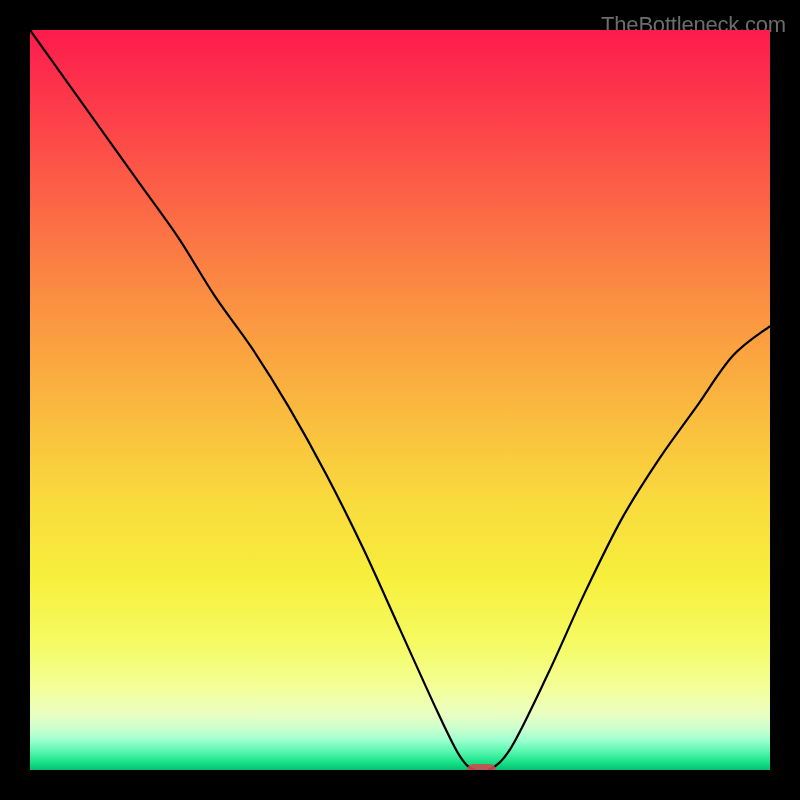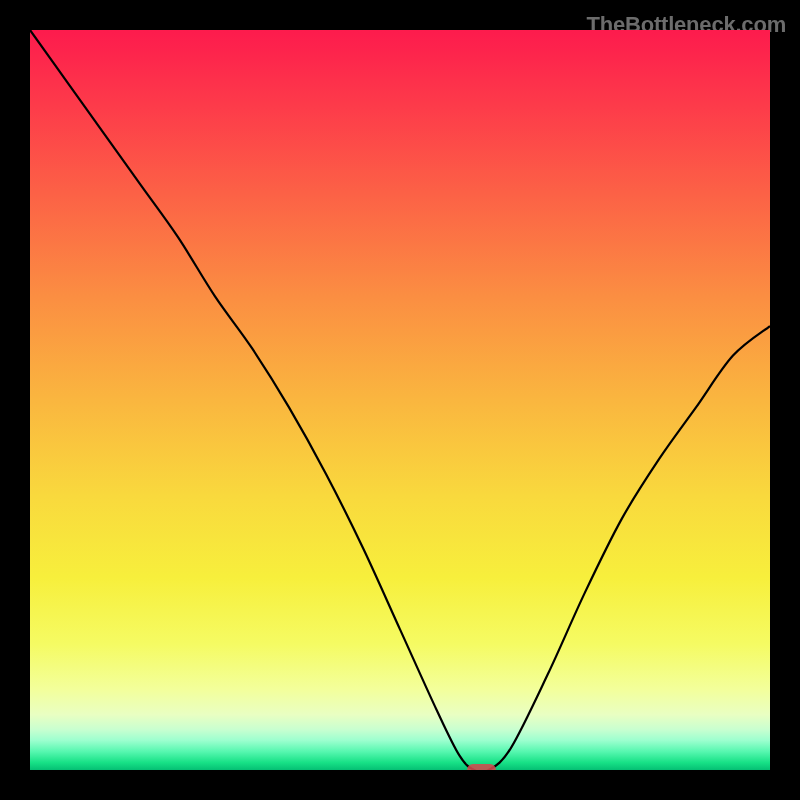--- a/index.html
+++ b/index.html
@@ -18,21 +18,21 @@
     width: 800px;
     height: 800px;
     background: #000;
   }
   .watermark {
     position: absolute;
     top: 12px;
     right: 14px;
     color: #6c6c6c;
     font-size: 22px;
-    font-weight: 700;
+    font-weight: 400;
     letter-spacing: -0.2px;
   }
   .plot-area {
     position: absolute;
     top: 30px;
     left: 30px;
     width: 740px;
     height: 740px;
     
     background: linear-gradient(

